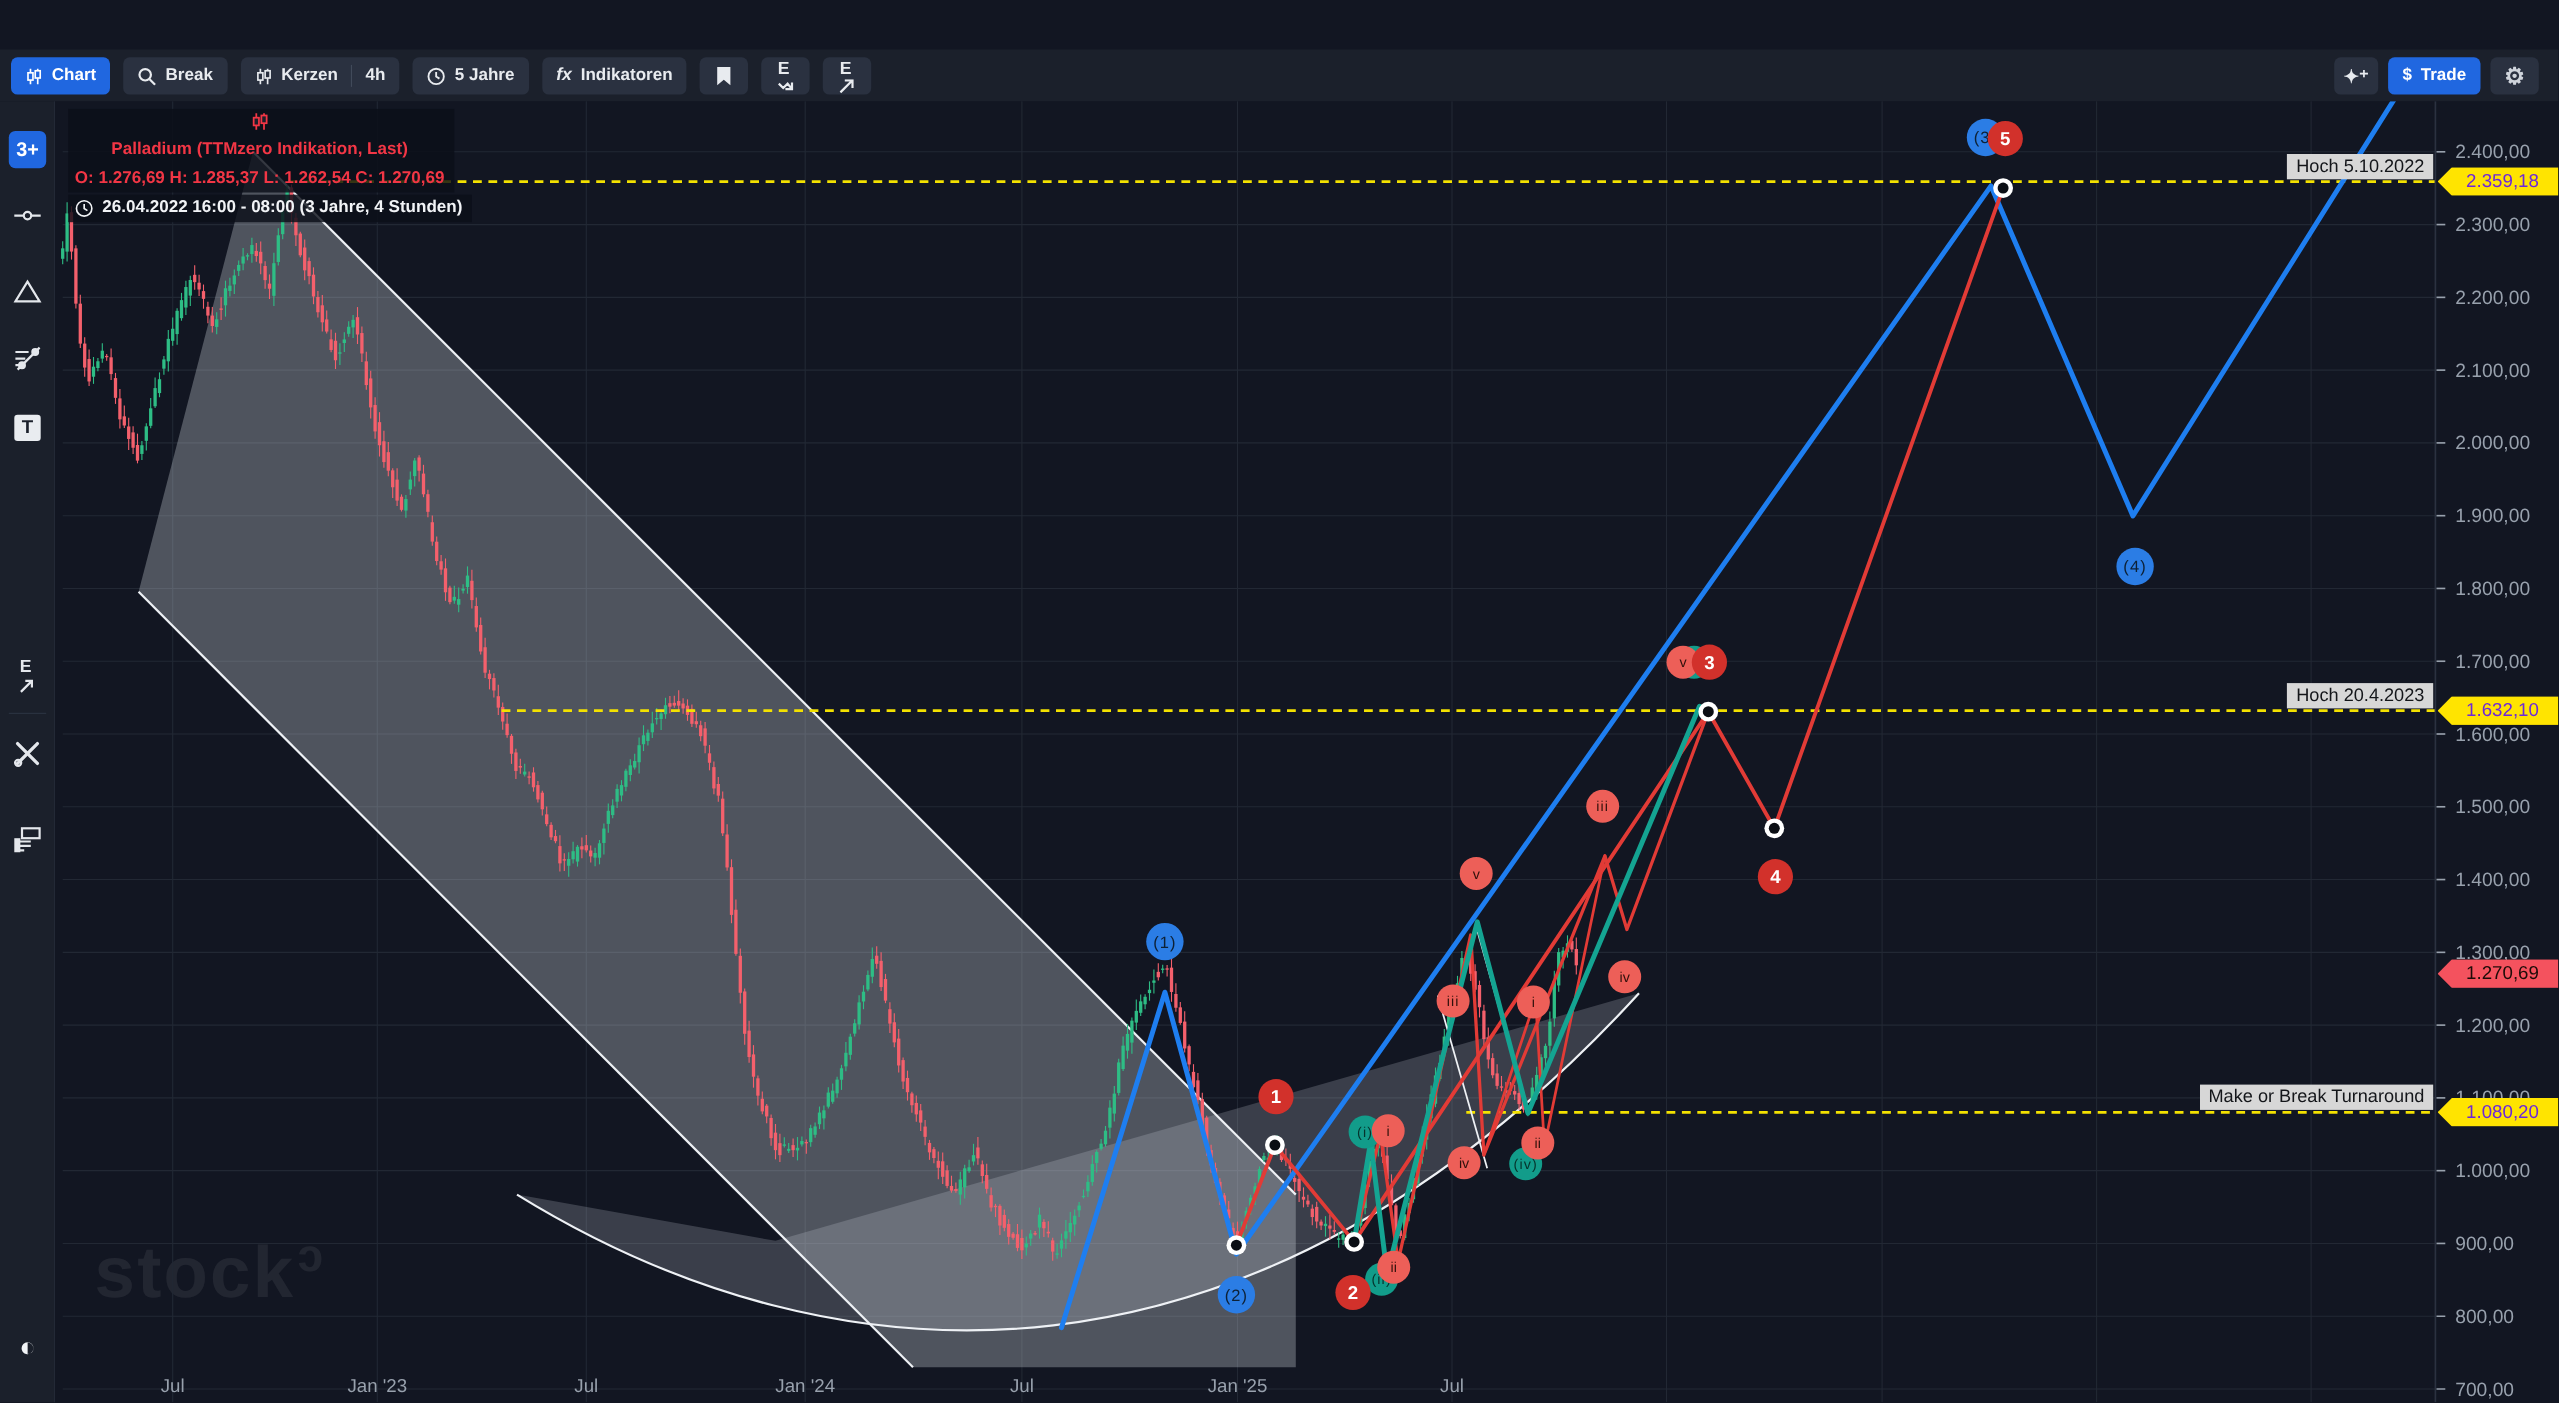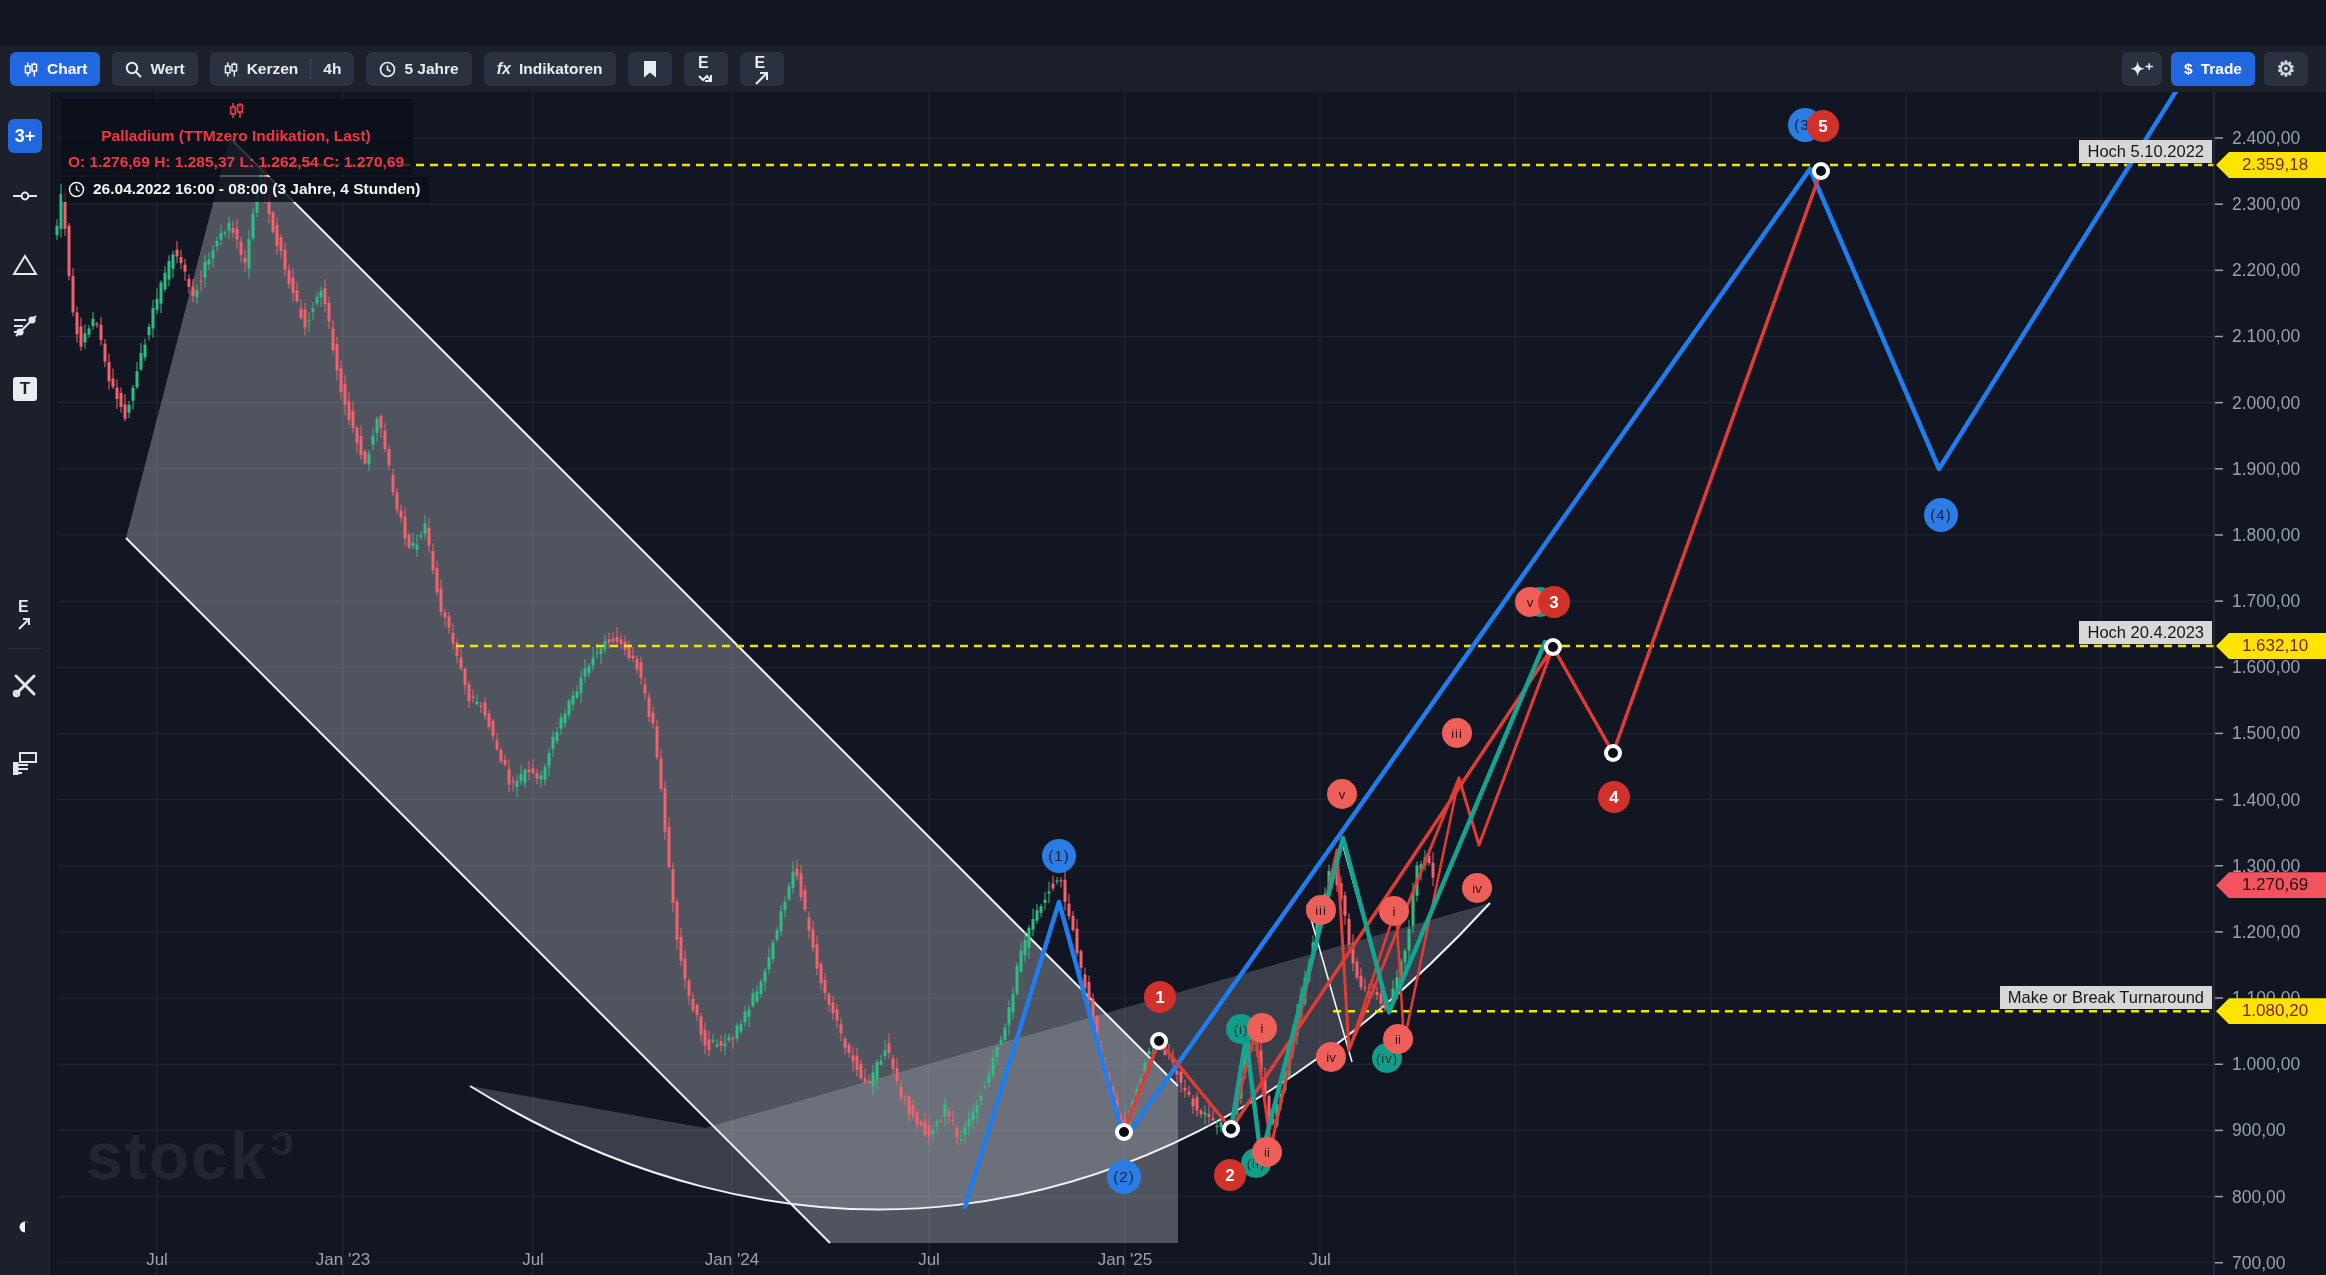--- a/index.html
+++ b/index.html
@@ -45,21 +45,21 @@
                font-size:66px; font-weight:bold; letter-spacing:2px; }
   #watermark .wm-sup { font-size:42px; position:relative; top:-24px; left:2px; }
   #chart-svg { position:absolute; left:0; top:0; z-index:1; }
   #overlays { position:absolute; left:0; top:0; width:100%; height:100%; z-index:2; pointer-events:none; }
 
   .level-box { position:absolute; right:114px; background:#d7d7d7; color:#14161a; font-size:16.5px;
                padding:2px 8px; white-space:nowrap; pointer-events:auto; }
   .axis-badge { position:absolute; left:2216px; width:110px; height:26px; line-height:26px; text-align:center;
                 font-size:17px; clip-path:polygon(13px 0,100% 0,100% 100%,13px 100%,0 50%);
                 padding-left:8px; pointer-events:auto; }
-  .axis-badge.yellow { background:#ffe400; color:#7f1d1d; }
+  .axis-badge.yellow { background:#ffe400; color:#6d28d9; }
   .axis-badge.red { background:#f4525e; color:#1d0c08; }
 
   
   #legend { position:absolute; left:62px; top:99px; z-index:4; font-size:15.5px; }
   .lg-row { display:inline-flex; align-items:center; gap:8px; background:rgba(11,15,24,0.82);
             padding:3px 9px 4px 6px; margin-bottom:2px; }
   .lg-row.r1 { color:#f23645; font-weight:bold;flex-direction:column; }
   .lg-row.r2 { color:#f1f3f6; font-weight:bold; display:flex; width:fit-content; }
   .lg-row svg { display:block; }
 </style>
@@ -1084,21 +1084,21 @@
           </span>
         <span>Chart</span>
       </div>
       <div class="tbtn">
         <span>
             <svg width="17" height="17" viewBox="0 0 17 17" stroke="#e8ebef" stroke-width="2" fill="none">
               <circle cx="7" cy="7" r="5.2"></circle>
               <line x1="11" y1="11" x2="16" y2="16"></line>
             </svg>
           </span>
-        <span>Wert</span>
+        <span>Break</span>
       </div>
       <div class="tbtn">
         <span>
             <svg width="16" height="17" viewBox="0 0 17 17">
               <g stroke="#e8ebef" stroke-width="1.6" fill="#e8ebef">
                 <line x1="5" y1="1" x2="5" y2="16"></line>
                 <rect x="2.6" y="5" width="4.8" height="7" fill="#2a3140"></rect>
                 <line x1="12" y1="1" x2="12" y2="16"></line>
                 <rect x="9.6" y="3" width="4.8" height="7" fill="#2a3140"></rect>
               </g>

